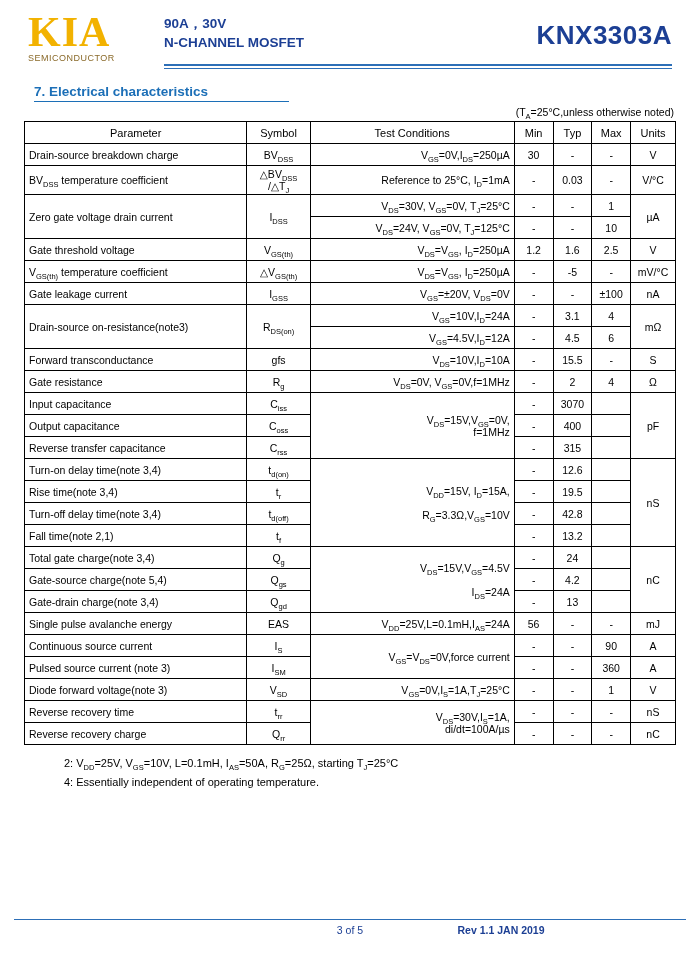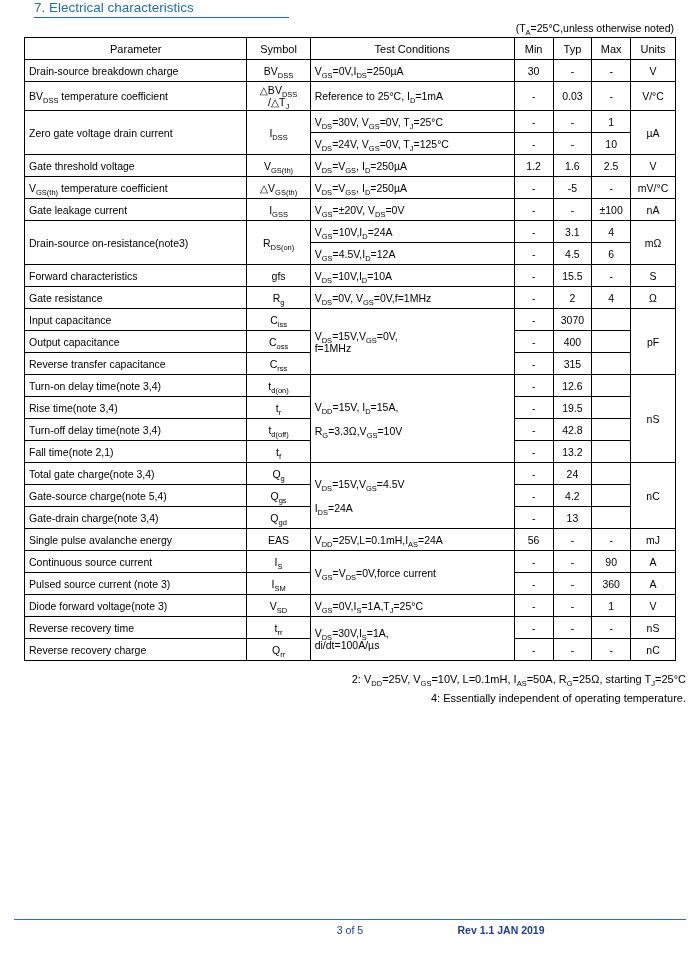--- a/index.html
+++ b/index.html
@@ -25,22 +25,22 @@
     font-size:9px;color:#8a6a2a;letter-spacing:0.5px;margin-top:1px;
   }
   .head-mid{position:absolute;left:150px;top:14px;color:#1c3f94;font-weight:bold;font-size:13.5px;line-height:19px;}
   .head-right{position:absolute;right:14px;top:20px;color:#1c3f94;font-size:26px;font-weight:bold;letter-spacing:0.5px;}
   .rule-wrap{position:absolute;left:150px;right:14px;top:64px;}
   .rule-thick{height:2px;background:#2d6fb7;}
   .rule-thin{height:1px;background:#2d6fb7;margin-top:2px;}
 
   
   .sec-title{
-    color:#1c6fb7;font-size:13.5px;font-weight:normal;
-    margin:0 0 2px 20px;
+    color:#1c6fb7;font-size:13.5px;font-weight:bold;
+    margin:12px 0 2px 20px;
   }
   .sec-title .num{color:#1c6fb7;}
   .sec-underline{height:1px;background:#1c6fb7;width:255px;margin-left:20px;}
 
   .cond-note{text-align:right;font-size:10.5px;margin:4px 12px 3px 0;}
 
   
   table.spec{
     border-collapse:collapse;
     width:652px;
@@ -51,43 +51,58 @@
   table.spec td,table.spec th{
     border:1px solid #000;
     padding:2px 4px;
     vertical-align:middle;
     height:22px;
     box-sizing:border-box;
   }
   table.spec th{font-weight:normal;text-align:center;font-size:11px;}
   .c-param{width:218px;text-align:left;padding-left:6px;}
   .c-sym{width:62px;text-align:center;}
-  .c-cond{width:200px;text-align:left;}
+  .c-cond{width:200px;text-align:right;}
   .c-num{width:38px;text-align:center;}
   .c-unit{width:44px;text-align:center;}
   sub{font-size:7.5px;line-height:0;}
   .tall{height:44px;margin-left:13px;}
   .nowrap{white-space:nowrap;}
 
   
   .notes{margin:9px 0 0 34px;font-size:11px;line-height:19px;}
-  .notes .n2{margin-left:16px;text-align:right;}
+  .notes .n2{margin-left:16px;}
 
   
   .footer{position:absolute;left:14px;right:14px;bottom:14px;}
   .f-rule{height:1px;background:#2d6fb7;margin-bottom:4px;}
   .f-inner{position:relative;height:16px;font-size:10.5px;color:#1c3f94;}
   .f-page{position:absolute;left:50%;transform:translateX(-50%);}
   .f-rev{position:absolute;left:66%;font-weight:bold;}
 </style>
 </head>
 <body>
 
 <div class="page">
 
+  <div class="header">
+    <div class="logo-block">
+      <div class="logo-text">KIA</div>
+      <div class="logo-sub">SEMICONDUCTOR</div>
+    </div>
+    <div class="head-mid">
+      <div>90A，30V</div>
+      <div>N-CHANNEL MOSFET</div>
+    </div>
+    <div class="head-right">KNX3303A</div>
+    <div class="rule-wrap">
+      <div class="rule-thick"></div>
+      <div class="rule-thin"></div>
+    </div>
+  </div>
 
   <div class="sec-title">
     <span class="num">7</span><span>. Electrical characteristics</span>
   </div>
   <div class="sec-underline"></div>
 
   <div class="cond-note">
     (T<sub>A</sub>=25°C,unless otherwise noted)
   </div>
 
@@ -181,21 +196,21 @@
       <td class="c-unit" rowspan="2">mΩ</td>
     </tr>
     <tr>
       <td class="c-cond">V<sub>GS</sub>=4.5V,I<sub>D</sub>=12A</td>
       <td class="c-num">-</td>
       <td class="c-num">4.5</td>
       <td class="c-num">6</td>
     </tr>
 
     <tr>
-      <td class="c-param">Forward characteristics</td>
+      <td class="c-param">Forward transconductance</td>
       <td class="c-sym">gfs</td>
       <td class="c-cond">V<sub>DS</sub>=10V,I<sub>D</sub>=10A</td>
       <td class="c-num">-</td>
       <td class="c-num">15.5</td>
       <td class="c-num">-</td>
       <td class="c-unit">S</td>
     </tr>
 
     <tr>
       <td class="c-param">Gate resistance</td>

